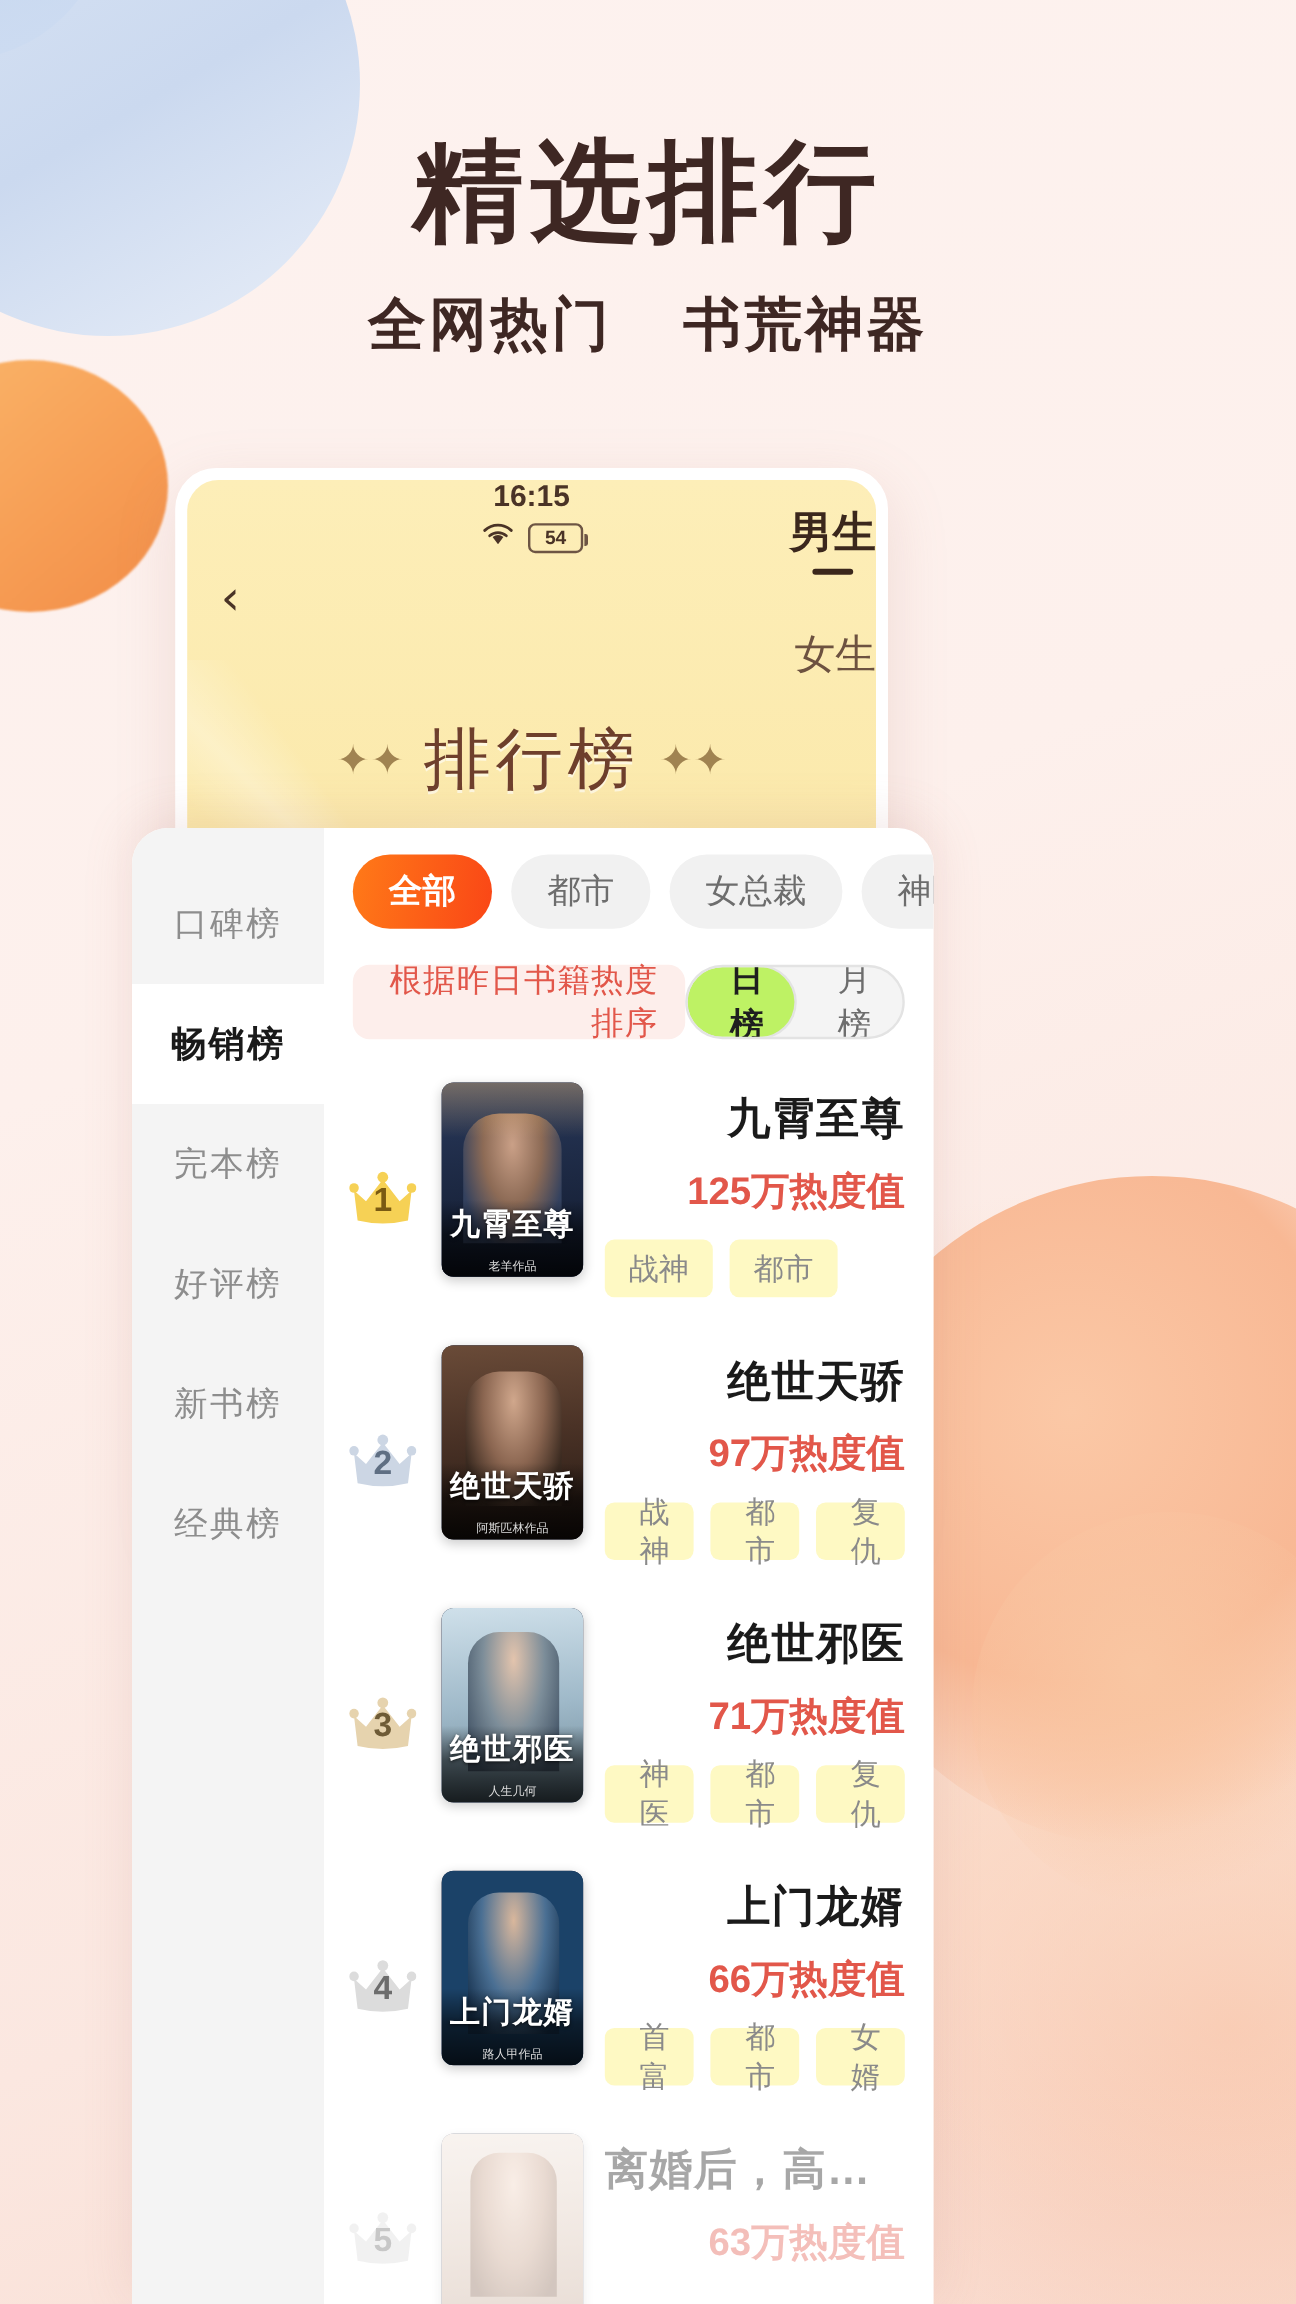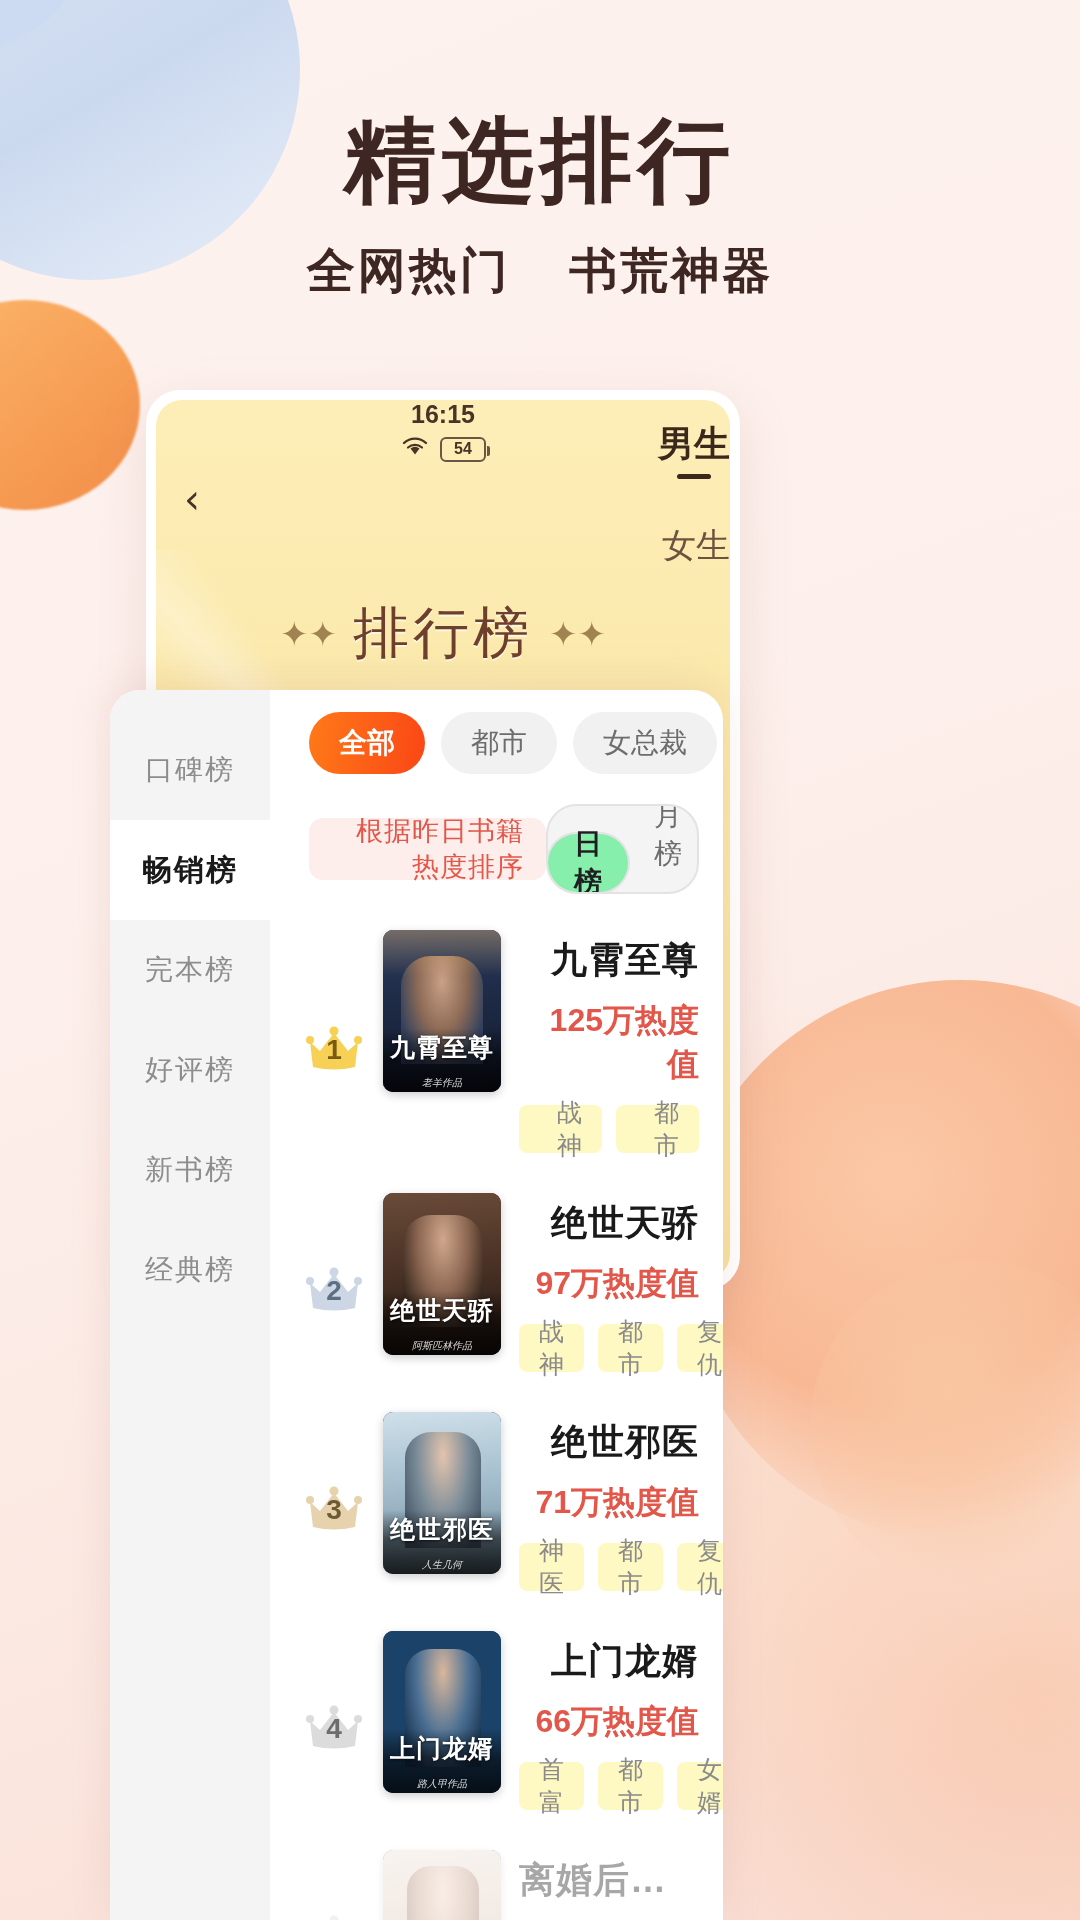--- a/index.html
+++ b/index.html
@@ -159,27 +159,26 @@
   .podium {
     position: absolute; bottom: -6px; left: 50%; transform: translateX(-50%);
     width: 320px; height: 74px; border-radius: 50% 50% 10px 10px / 60% 60% 10px 10px;
     background: linear-gradient(180deg, #fff6cf 0%, #f6e0a0 60%, #ecd089 100%);
     opacity: .9;
   }
 
   
   .sheet {
     position: absolute; left: 110px; top: 690px;
-    width: 613px; height: 1230px;
+    width: 668px; height: 1230px;
     background: #ffffff;
     border-radius: 30px 30px 0 0;
     box-shadow: 0 -6px 42px rgba(180,120,110,.16);
     z-index: 8; overflow: hidden;
     display: flex;
-    gap: 15px;
   }
   .sidebar {
     width: 160px; flex: 0 0 160px;
     background: #f4f4f4; padding-top: 30px;
   }
   .side-item {
     height: 100px; display: flex; align-items: center; justify-content: center;
     font-size: 28px; color: #8d8d8d; letter-spacing: 2px;
   }
   .side-item.active {
@@ -214,22 +213,22 @@
   }
   .seg {
     display: inline-flex; border: 2px solid #e3e3e3; border-radius: 31px;
     overflow: hidden; background: #f4f4f4;
   }
   .seg-item {
     height: 58px; padding: 0 26px; display: inline-flex; align-items: center;
     font-size: 28px; color: #6d6d6d;
   }
   .seg-item.active {
-    background: #86efac; color: #1f1f1f; font-weight: bold;
-    border-radius: 29px; box-shadow: 0 0 0 2px #e3e3e3; margin-top: 28px;
+    background: #bef264; color: #1f1f1f; font-weight: bold;
+    border-radius: 29px; box-shadow: 0 0 0 2px #e3e3e3;
   }
 
   .booklist { padding: 14px 24px 0 18px; }
   .book-row {
     display: flex; align-items: flex-start; gap: 18px;
     padding: 22px 0 18px 0; position: relative;
   }
   .crown-wrap {
     width: 62px; flex: 0 0 62px; display: flex; align-items: center;
     justify-content: center; align-self: center; padding-top: 14px;
@@ -252,21 +251,21 @@
   .cover .photo { position: absolute; inset: 0; }
   .cover .cap {
     position: absolute; left: 0; right: 0; bottom: 0; height: 64px;
     display: flex; flex-direction: column; align-items: center; justify-content: center;
     background: linear-gradient(180deg, rgba(0,0,0,0) 0%, rgba(0,0,0,.55) 45%, rgba(0,0,0,.8) 100%);
   }
   .cover .cap-title {
     font-size: 25px; font-weight: bold; color: #ffffff; letter-spacing: 1px;
     text-shadow: 0 1px 3px rgba(0,0,0,.7);
   }
-  .cover .cap-sub { font-size: 10px; color: #ddd; margin-top: 12px; font-style: italic; }
+  .cover .cap-sub { font-size: 10px; color: #ddd; margin-top: 12px; }
   .meta { flex: 1; min-width: 0; padding-top: 6px; }
   .book-title {
     font-size: 36px; font-weight: bold; color: #1a1a1a; letter-spacing: 1px;
     white-space: nowrap; overflow: hidden; text-overflow: ellipsis;
   }
   .book-heat {
     margin-top: 14px; font-size: 32px; color: #e2574a; font-weight: bold;
   }
   .tags { margin-top: 18px; display: flex; gap: 14px; }
   .tag {

